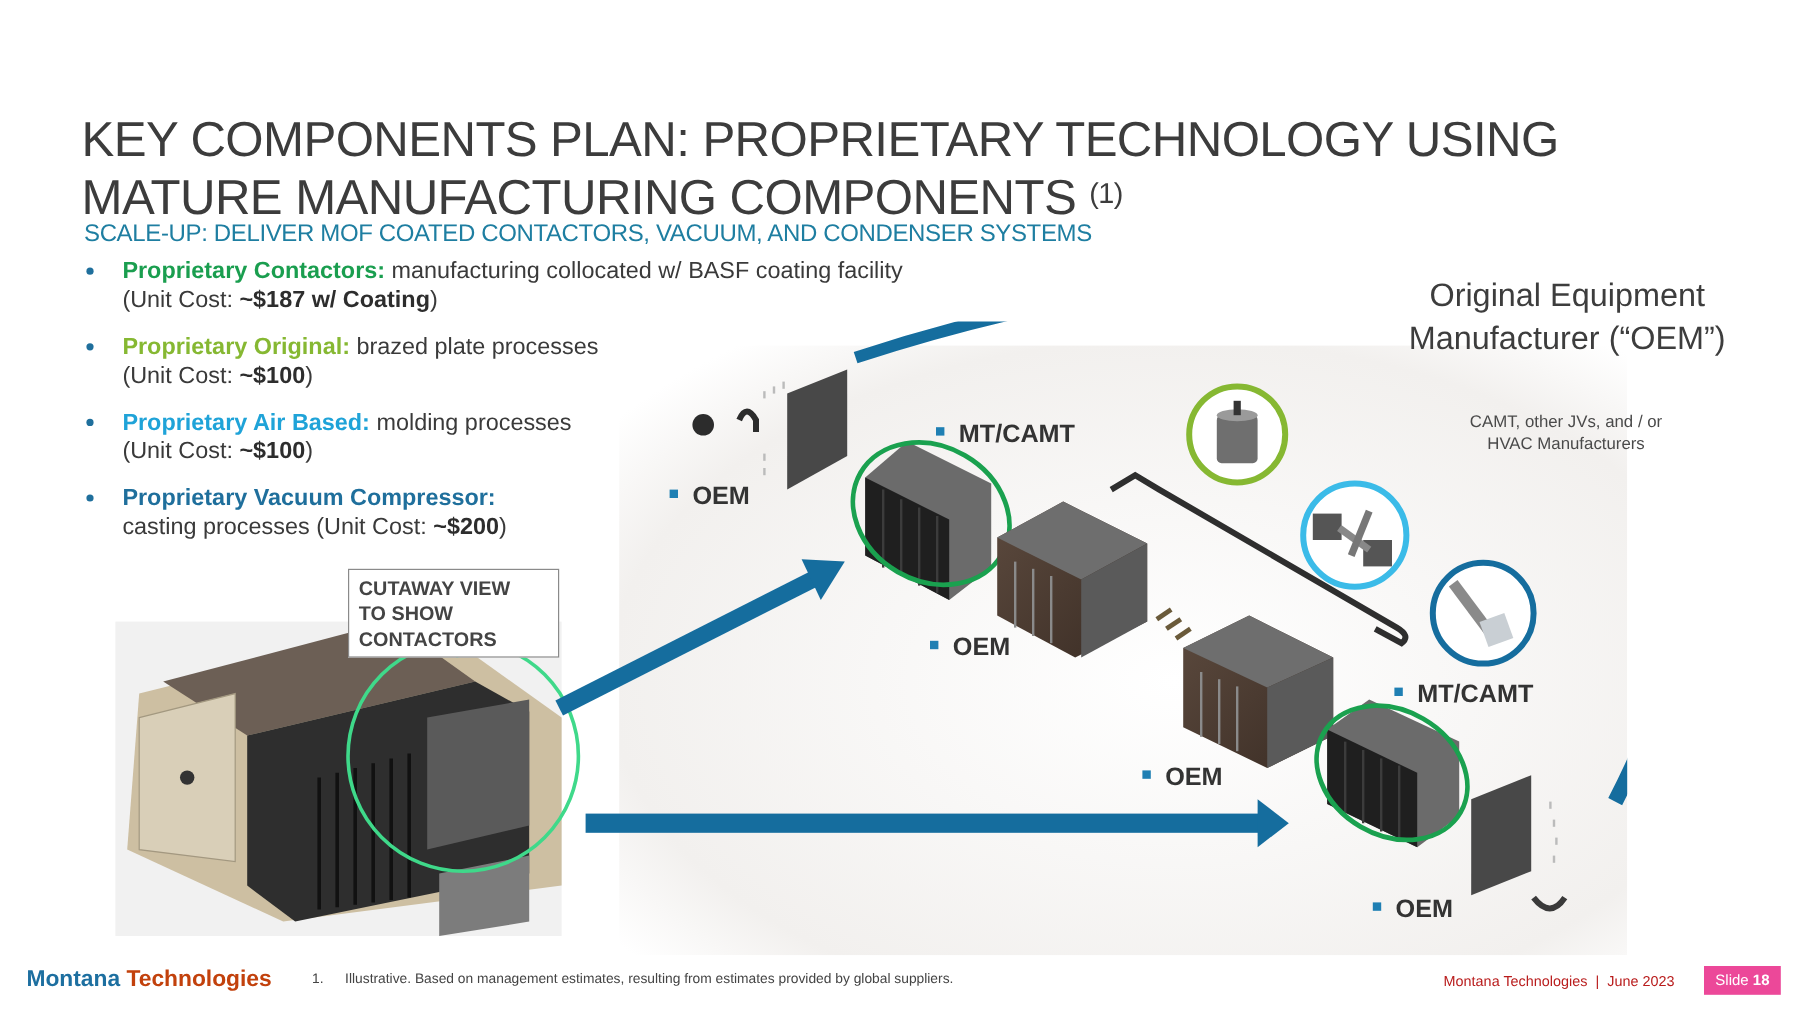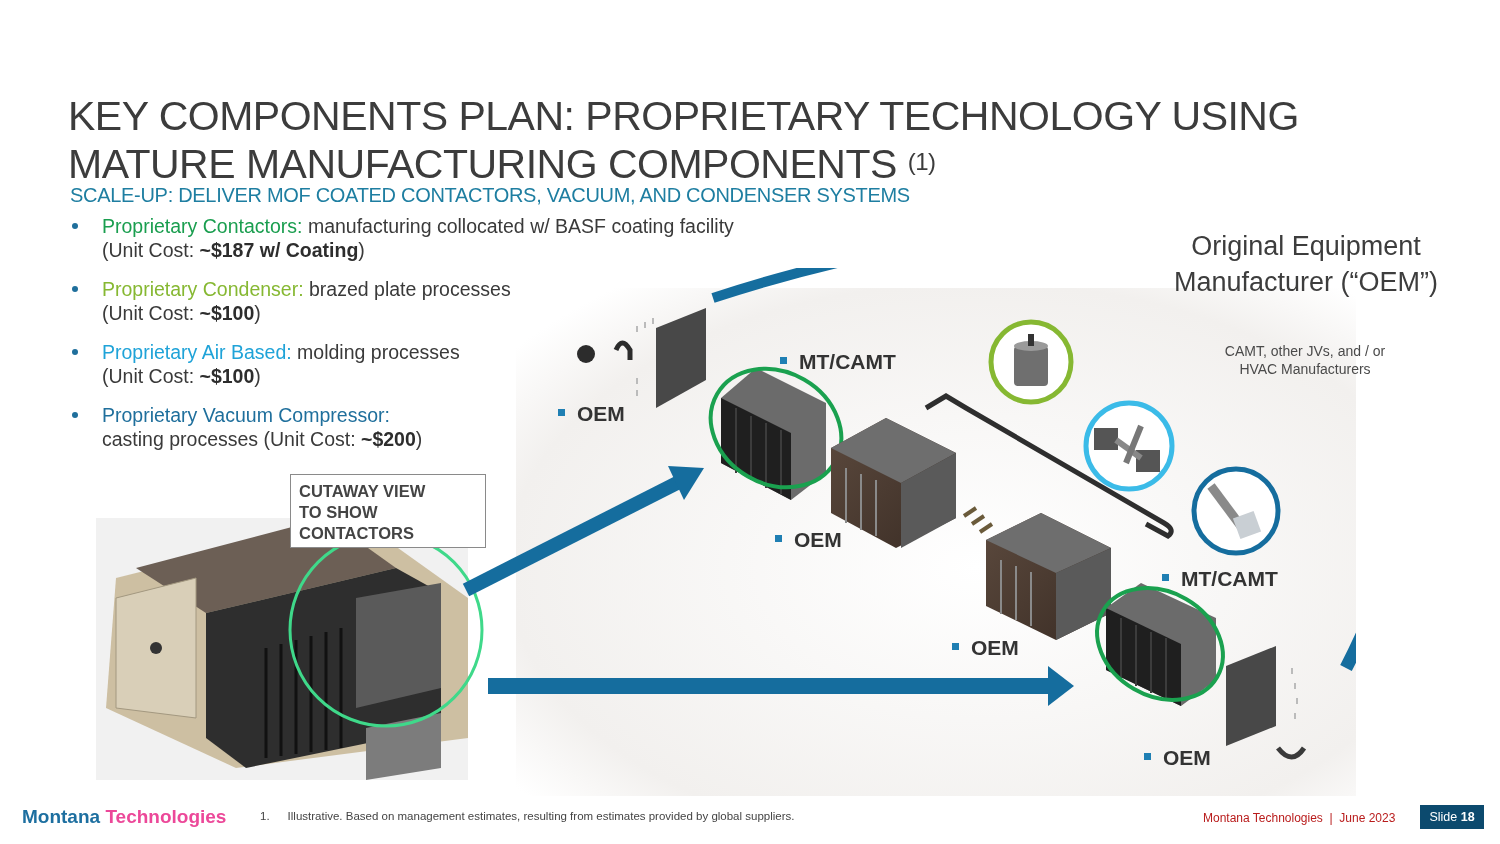--- a/index.html
+++ b/index.html
@@ -4,35 +4,35 @@
 <style>
   html,body{margin:0;padding:0;}
   body{width:1500px;height:844px;position:relative;overflow:hidden;background:#ffffff;font-family:"Liberation Sans",sans-serif;color:#3a3a3a;}
   .abs{position:absolute;}
   .title{left:68px;top:58px;font-size:41px;line-height:48px;color:#3c3c3c;font-weight:normal;letter-spacing:-0.5px;white-space:nowrap;margin-top:34px;}
   .title sup{font-size:24px;vertical-align:top;position:relative;top:-2px;}
   .subtitle{left:70px;top:184px;font-size:20px;color:#1e7ea1;letter-spacing:-0.3px;white-space:nowrap;}
   .bullets{left:72px;top:214px;width:800px;}
   .bullet{position:relative;padding-left:30px;font-size:19.5px;line-height:24px;margin-bottom:15px;color:#3a3a3a;}
   .bullet .dot{position:absolute;left:0;top:9px;width:6px;height:6px;border-radius:50%;background:#1f6f9c;}
-  .bullet b.head{font-weight:normal;}
+  .bullet b.head{font-weight:bold;}
   .bullet b.cost{font-weight:bold;color:#2d2d2d;}
   .scene{left:96px;top:268px;width:1260px;height:528px;}
   .oem-title{left:1118px;top:228px;width:376px;text-align:center;font-size:27px;font-weight:normal;line-height:36px;color:#3d3d3d;}
   .oem-sub{left:1150px;top:342px;width:310px;text-align:center;font-size:14px;line-height:18px;color:#4a4a4a;}
   .label{font-size:21px;font-weight:bold;color:#333333;white-space:nowrap;}
   .label .sq{display:inline-block;width:7px;height:7px;background:#1f7fb3;margin-right:12px;vertical-align:middle;position:relative;top:-3px;}
-  .callout{left:290px;top:474px;width:196px;height:74px;border:1.5px solid #8a8a8a;background:#ffffff;padding:6px 8px;box-sizing:border-box;font-size:16.5px;font-weight:bold;line-height:21px;color:#444444;}
+  .callout{left:290px;top:474px;width:176px;height:74px;border:1.5px solid #8a8a8a;background:#ffffff;padding:6px 8px;box-sizing:border-box;font-size:16.5px;font-weight:bold;line-height:21px;color:#444444;}
   .footer-logo{left:22px;top:806px;font-size:19px;font-weight:bold;white-space:nowrap;}
   .footer-logo .m{color:#1d6fa0;}
-  .footer-logo .t{color:#ec4899;}
+  .footer-logo .t{color:#c2410c;}
   .footnote{left:260px;top:810px;font-size:11.5px;color:#444444;white-space:nowrap;}
   .footnote .num{margin-right:18px;}
   .footer-right{left:1203px;top:811px;font-size:12px;color:#b91c1c;white-space:nowrap;}
-  .slide-badge{left:1420px;top:805px;width:64px;height:24px;background:#0c4a6e;color:#ffffff;font-size:12.5px;line-height:24px;text-align:center;}
+  .slide-badge{left:1420px;top:805px;width:64px;height:24px;background:#ec4899;color:#ffffff;font-size:12.5px;line-height:24px;text-align:center;}
   .slide-badge b{font-weight:bold;}
 </style>
 </head>
 <body>
 
 <div class="abs title">
   <div>KEY COMPONENTS PLAN: PROPRIETARY TECHNOLOGY USING</div>
   <div><span>MATURE MANUFACTURING COMPONENTS</span> <sup>(1)</sup></div>
 </div>
 <div class="abs subtitle">SCALE-UP: DELIVER MOF COATED CONTACTORS, VACUUM, AND CONDENSER SYSTEMS</div>
@@ -183,21 +183,21 @@
 </svg>
 
 <div class="abs bullets">
   <div class="bullet">
     <span class="dot"></span>
     <b class="head" style="color:#1a9e4f">Proprietary Contactors:</b><span> manufacturing collocated w/ BASF coating facility</span><br>
     <span>(Unit Cost: </span><b class="cost">~$187 w/ Coating</b><span>)</span>
   </div>
   <div class="bullet">
     <span class="dot"></span>
-    <b class="head" style="color:#86b832">Proprietary Condenser:</b><span> brazed plate processes</span><br>
+    <b class="head" style="color:#86b832">Proprietary Original:</b><span> brazed plate processes</span><br>
     <span>(Unit Cost: </span><b class="cost">~$100</b><span>)</span>
   </div>
   <div class="bullet">
     <span class="dot"></span>
     <b class="head" style="color:#1fa3d8">Proprietary Air Based:</b><span> molding processes</span><br>
     <span>(Unit Cost: </span><b class="cost">~$100</b><span>)</span>
   </div>
   <div class="bullet">
     <span class="dot"></span>
     <b class="head" style="color:#1f6f9c">Proprietary Vacuum Compressor:</b><span></span><br>

